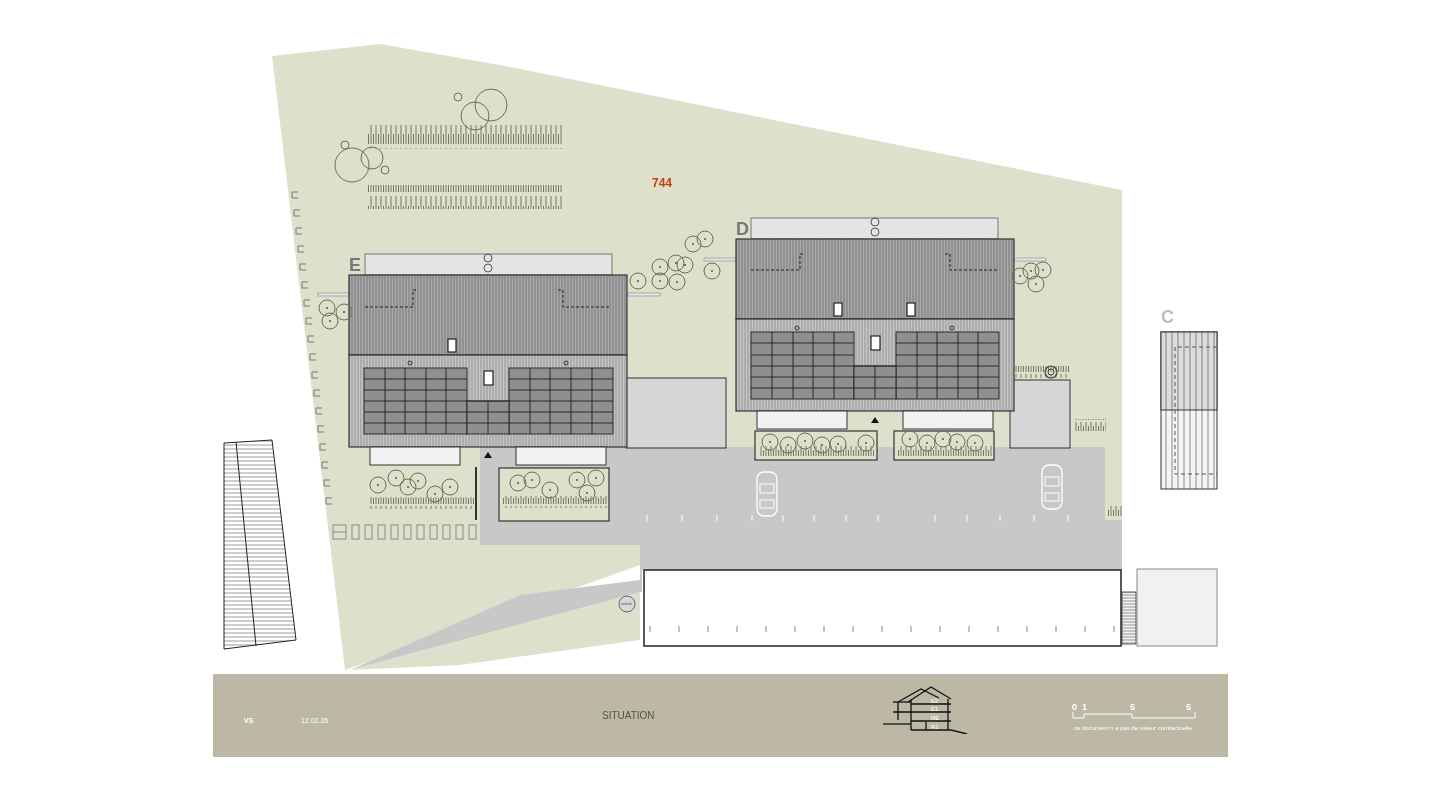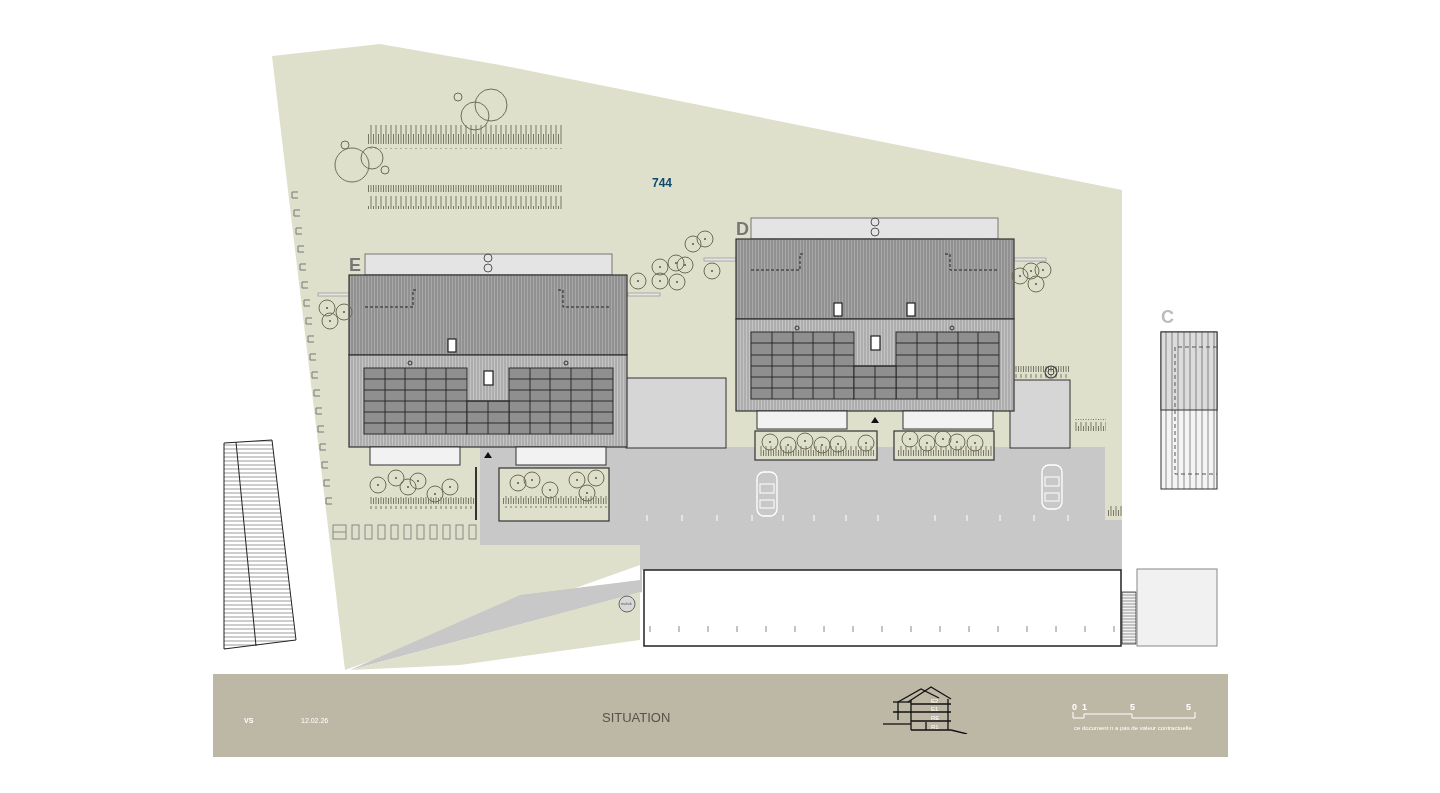--- a/index.html
+++ b/index.html
@@ -6,21 +6,21 @@
   body { width:1440px; height:793px; position:relative; overflow:hidden; font-family:"Liberation Sans", sans-serif; }
   #plan { position:absolute; left:0; top:0; width:1440px; height:793px; }
   .titleblock { position:absolute; left:213px; top:674px; width:1015px; height:83px; background:#bdb8a6; }
   .tb-title { position:absolute; left:31px; top:18px; color:#ffffff; white-space:nowrap; font-family:"Liberation Sans", sans-serif; }
   .tb-title .big { font-size:19px; }
   .tb-title .small { font-size:10px; margin:0 3px; }
   .tb-title .accent { font-size:27px; color:#6d6a63; font-weight:bold; }
   .tb-title .accent-small { font-size:8px; color:#6d6a63; }
   .tb-canton { position:absolute; left:31px; top:43px; color:#fff; font-size:7px; font-weight:bold; }
   .tb-date { position:absolute; left:88px; top:43px; color:#fff; font-size:7px; }
-  .tb-sheet { position:absolute; left:389px; top:36px; color:#55524a; font-size:13px; }
+  .tb-sheet { position:absolute; left:389px; top:36px; color:#55524a; font-size:10px; }
   .tb-disclaimer { position:absolute; left:861px; top:51px; color:#ffffff; font-size:6px; white-space:nowrap; }
   .scale-lbl { position:absolute; top:28px; color:#fff; font-size:9px; font-weight:bold; }
   .lbl { position:absolute; font-weight:bold; font-family:"Liberation Sans", sans-serif; }
 </style>
 </head>
 <body>
 
 <svg id="plan" viewBox="0 0 1440 793" xmlns="http://www.w3.org/2000/svg">
   <defs>
     <pattern id="roofV" width="3" height="10" patternUnits="userSpaceOnUse">
@@ -309,21 +309,21 @@
     <use href="#tree" x="910" y="439"></use>
       <use href="#tree" x="927" y="443"></use>
     <use href="#tree" x="943" y="439"></use>
       <use href="#tree" x="957" y="442"></use>
     <use href="#tree" x="975" y="443"></use>
   </g>
 
   <circle cx="627" cy="604" r="8" fill="#d8d8d8" stroke="#666" stroke-width="1"></circle>
 </svg>
 
-<div class="lbl" style="left:652px;top:176px;font-size:12px;color:#0c4a6e;">744</div>
+<div class="lbl" style="left:652px;top:176px;font-size:12px;color:#c2410c;">744</div>
 <div class="lbl" style="left:349px;top:255px;font-size:18px;color:#777;">E</div>
 <div class="lbl" style="left:736px;top:219px;font-size:18px;color:#777;">D</div>
 <div class="lbl" style="left:1161px;top:307px;font-size:18px;color:#bbb;">C</div>
 <div class="lbl" style="left:621px;top:601px;font-size:4px;color:#555;font-weight:normal;">molok</div>
 
 <div class="titleblock">
   <div class="tb-canton">VS</div>
   <div class="tb-date">12.02.26</div>
   <div class="tb-sheet">SITUATION</div>
 

